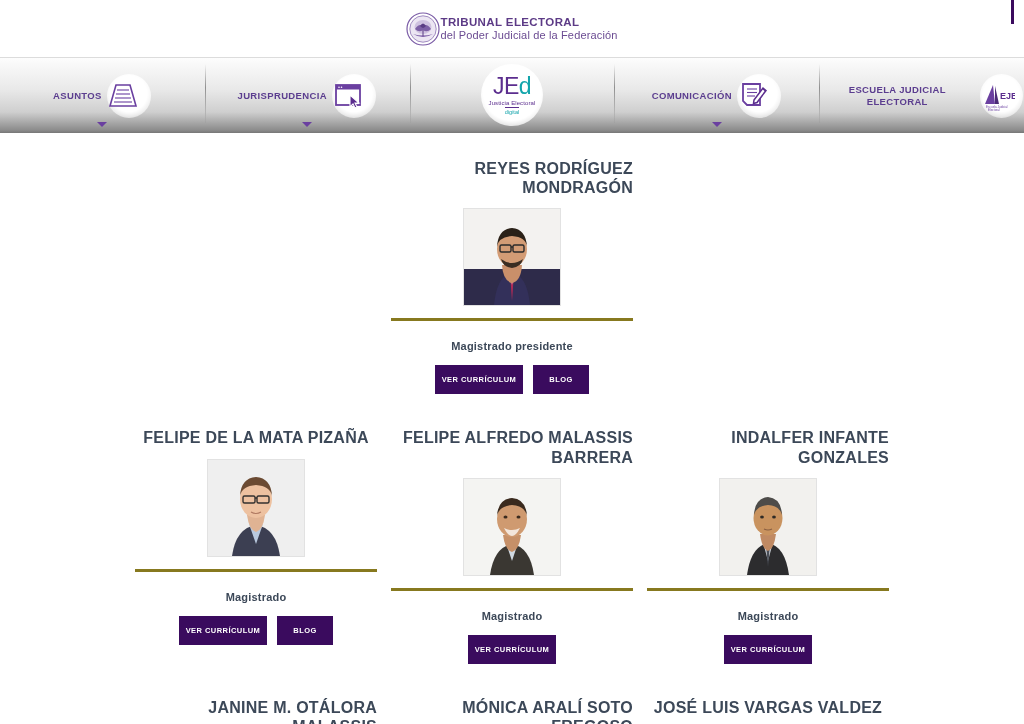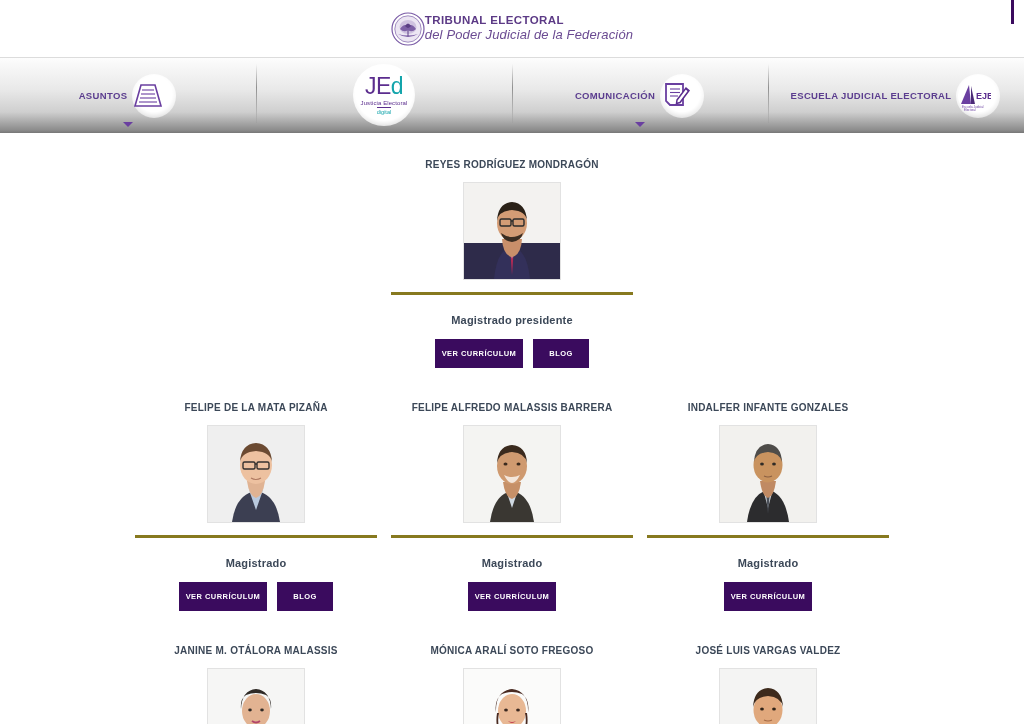--- a/index.html
+++ b/index.html
@@ -21,21 +21,21 @@
   }
   .brand-inner { display: flex; align-items: center; }
   .seal { width: 34px; height: 34px; position: relative; }
   .seal svg { display: block; }
   .brand-text { line-height: 1.15; }
   .brand-title {
     font-size: 11.5px; font-weight: bold; letter-spacing: .4px;
     color: #5c3a86;
   }
   .brand-sub {
-    font-size: 13px; color: #6b4b92; letter-spacing: .15px; font-style: italic;
+    font-size: 11px; color: #6b4b92; letter-spacing: .15px;
   }
   .corner-bar {
     position: absolute; right: 10px; top: 0;
     width: 3px; height: 24px; background: #3b0a5e;
   }
 
   
   .nav {
     height: 76px;
     background: linear-gradient(to bottom,
@@ -112,21 +112,21 @@
     display: flex;
     justify-content: center;
   }
   .row.row-top { justify-content: center; }
   .card {
     width: 242px;
     display: flex; flex-direction: column; align-items: center;
     margin: 0 7px;
   }
   .card-name {
-    font-size: 10px; font-weight: bold; color: #3c4858;
+    font-size: 16px; font-weight: bold; color: #3c4858;
     letter-spacing: .25px; text-align: right;
     margin-bottom: 11px; line-height: 1.2;
   }
   .photo {
     width: 98px; height: 96px;
     border: 1px solid #e2e2e2;
     background: #ffffff;
     overflow: hidden;
     display: block;
   }
@@ -197,20 +197,35 @@
           <line x1="11" y1="9" x2="23" y2="9" stroke="#6a3fa0" stroke-width="1.1"></line>
           <line x1="10" y1="13" x2="24" y2="13" stroke="#6a3fa0" stroke-width="1.1"></line>
           <line x1="9" y1="17" x2="25" y2="17" stroke="#6a3fa0" stroke-width="1.1"></line>
           <line x1="8" y1="21" x2="26" y2="21" stroke="#6a3fa0" stroke-width="1.1"></line>
         </svg>
       </span>
     </div>
     <span class="nav-caret"></span>
   </div>
 
+  <div class="nav-item">
+    <div class="nav-inner">
+      <span class="nav-label">JURISPRUDENCIA</span>
+      <span class="nav-icon-wrap">
+        <svg width="34" height="30" viewBox="0 0 34 30">
+          <rect x="5" y="4" width="24" height="20" fill="#ffffff" stroke="#6a3fa0" stroke-width="1.8"></rect>
+          <rect x="5" y="4" width="24" height="4.5" fill="#6a3fa0"></rect>
+          <circle cx="8" cy="6.2" r=".8" fill="#fff"></circle>
+          <circle cx="10.5" cy="6.2" r=".8" fill="#fff"></circle>
+          <path d="M19 14 L19 26 L22 23 L24 27 L26 26 L24 22 L28 22 Z" fill="#5b2d8e" stroke="#ffffff" stroke-width="1.1"></path>
+        </svg>
+      </span>
+    </div>
+    <span class="nav-caret"></span>
+  </div>
 
   <div class="nav-item center">
     <div class="jed-circle">
       <div class="jed-word">
         <span class="p">JE</span><span class="t">d</span>
       </div>
       <div class="jed-tag">Justicia Electoral</div>
       <div class="jed-tag2">digital</div>
     </div>
   </div>

